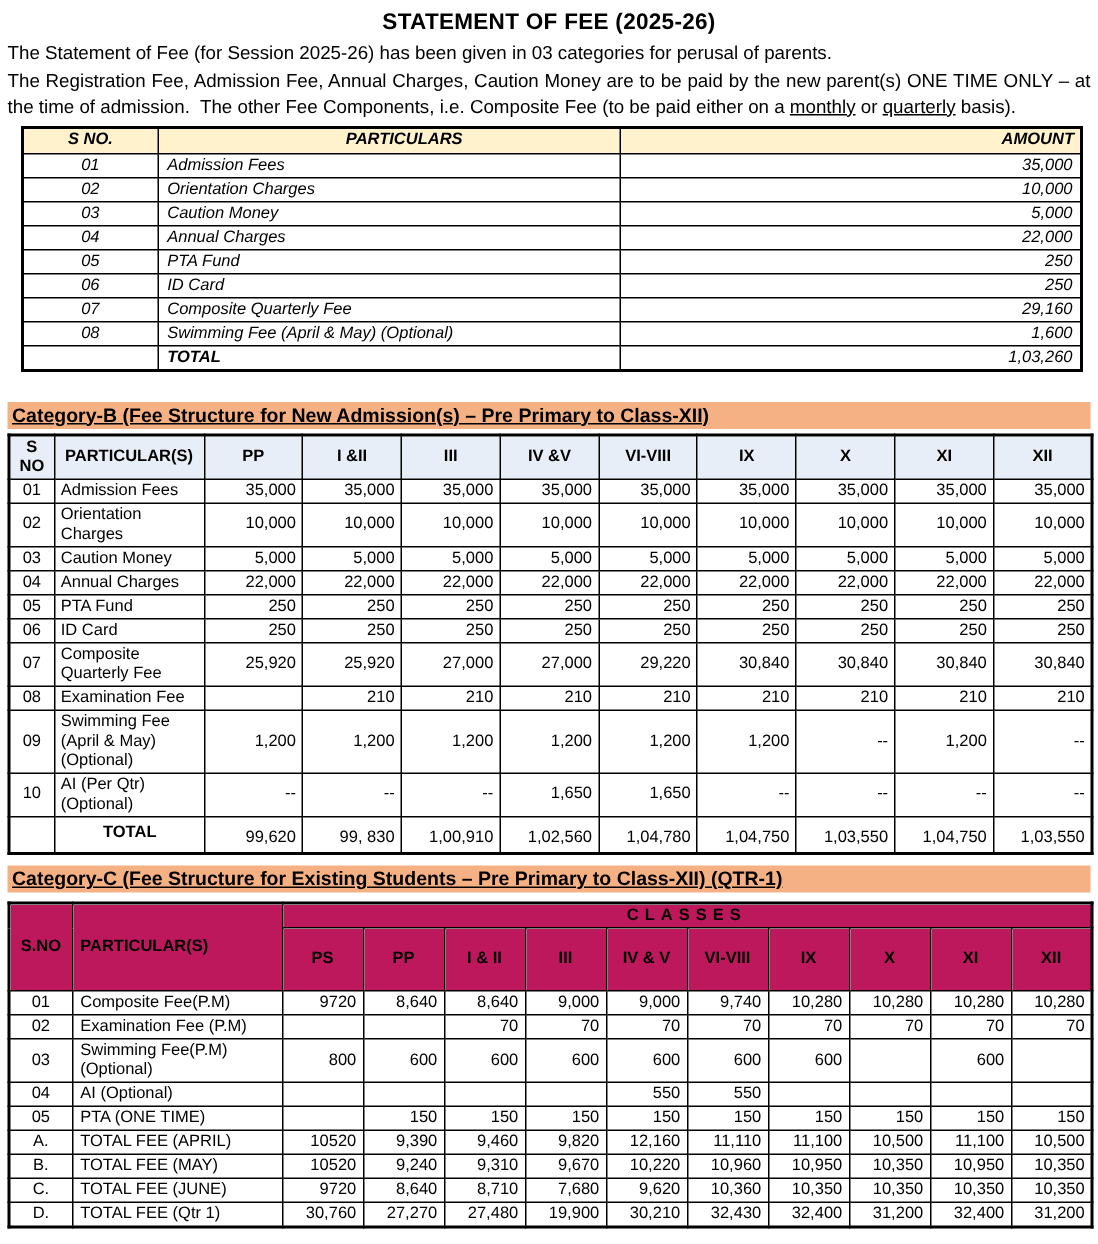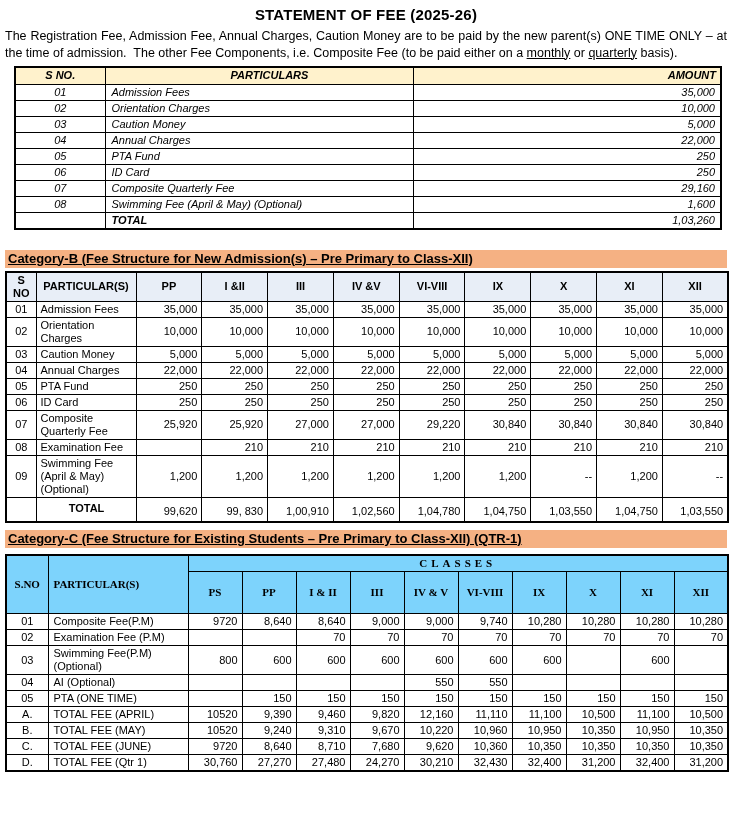--- a/index.html
+++ b/index.html
@@ -77,37 +77,38 @@
   .tblB td:nth-child(2) { text-align: left; padding-left: 4px; }
   .tblB td:nth-child(n+3) { text-align: right; padding-right: 4px; }
   .tblB tbody tr:last-child { height: 25px; }
   .tblB tbody tr:last-child td { vertical-align: bottom; padding-bottom: 3px; }
   .tblB tbody tr:last-child td:nth-child(2) {
     font-weight: bold; text-align: center; vertical-align: middle;
   }
 
   
   .tblC { width: 722px; }
-  .tblC th { background: #7dd3fc; text-align: center; font-family: Liberation Serif, serif; }
+  .tblC th { background: #be185d; text-align: center; }
   .tblC .classes-row th { height: 16px; }
   .tblC .classnames-row th { height: 42px; }
   .tblC th.span-head { letter-spacing: 4px; }
   .tblC th.left-head { text-align: left; padding-left: 5px; }
   .tblC tbody tr { height: 16px; }
   .tblC td:nth-child(1) { text-align: center; }
   .tblC td:nth-child(2) { text-align: left; padding-left: 5px; }
   .tblC td:nth-child(n+3) { text-align: right; padding-right: 4px; }
 </style>
 </head>
 <body>
 
 <div class="page">
 
   <div class="doc-title">STATEMENT OF FEE (2025-26)</div>
 
+  <div class="intro">The Statement of Fee (for Session 2025-26) has been given in 03 categories for perusal of parents.</div>
 
 
   <div class="desc"><span>The Registration Fee, Admission Fee, Annual Charges, Caution Money are to be paid by the new parent(s) ONE TIME ONLY – at the time of admission.  The other Fee Components, i.e. Composite Fee (to be paid either on a </span><span class="u">monthly</span><span> or </span><span class="u">quarterly</span><span> basis).</span></div>
 
   <table class="tblA">
     <colgroup>
         <col style="width:90px">
         <col style="width:308px">
         <col style="width:308px">
       </colgroup>
@@ -312,20 +313,33 @@
           <td>1,200</td>
           <td>1,200</td>
           <td>1,200</td>
           <td>1,200</td>
           <td>1,200</td>
           <td>--</td>
           <td>1,200</td>
           <td>--</td>
         </tr>
         <tr>
+          <td>10</td>
+          <td>AI (Per Qtr) (Optional)</td>
+          <td>--</td>
+          <td>--</td>
+          <td>--</td>
+          <td>1,650</td>
+          <td>1,650</td>
+          <td>--</td>
+          <td>--</td>
+          <td>--</td>
+          <td>--</td>
+        </tr>
+        <tr>
           <td></td>
           <td>TOTAL</td>
           <td>99,620</td>
           <td>99, 830</td>
           <td>1,00,910</td>
           <td>1,02,560</td>
           <td>1,04,780</td>
           <td>1,04,750</td>
           <td>1,03,550</td>
           <td>1,04,750</td>
@@ -484,21 +498,21 @@
           <td>10,350</td>
           <td>10,350</td>
           <td>10,350</td>
         </tr>
         <tr>
           <td>D.</td>
           <td>TOTAL FEE (Qtr 1)</td>
           <td>30,760</td>
           <td>27,270</td>
           <td>27,480</td>
-          <td>24,270</td>
+          <td>19,900</td>
           <td>30,210</td>
           <td>32,430</td>
           <td>32,400</td>
           <td>31,200</td>
           <td>32,400</td>
           <td>31,200</td>
         </tr>
       </tbody>
   </table>
 

